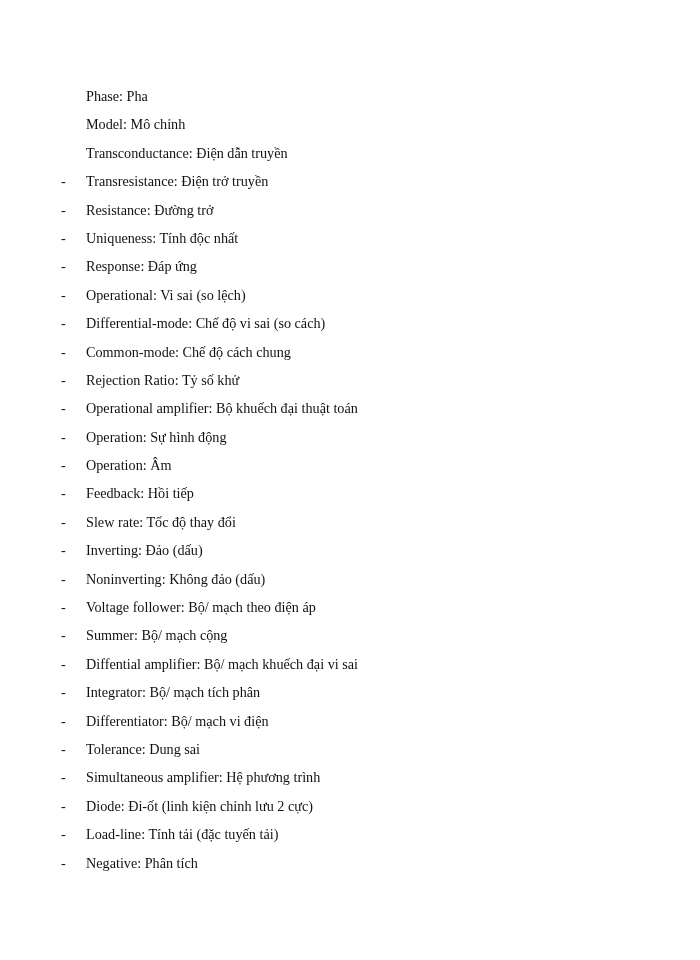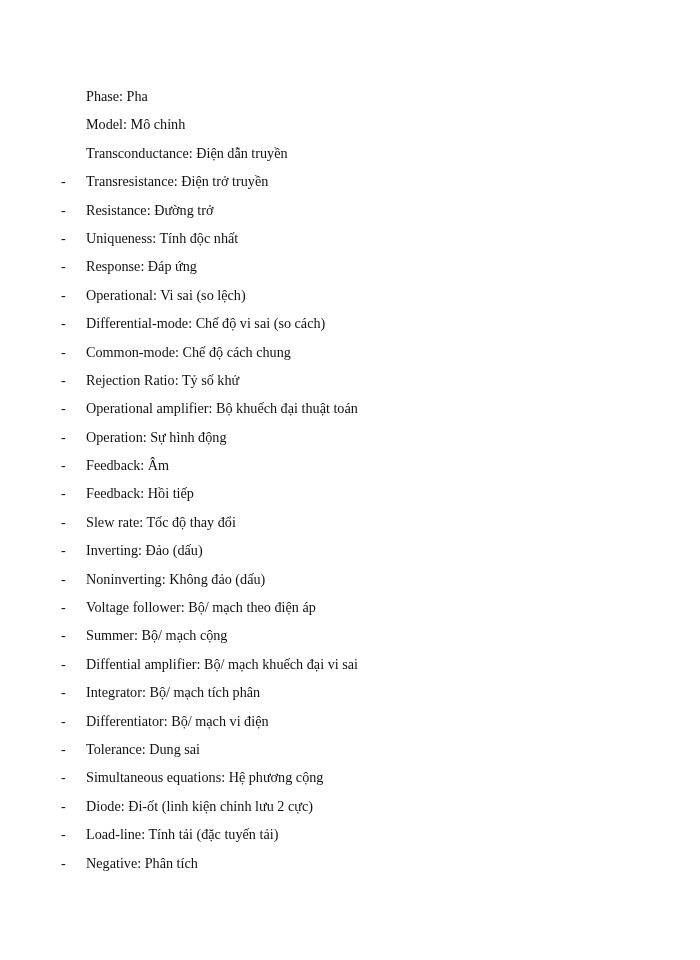--- a/index.html
+++ b/index.html
@@ -102,21 +102,21 @@
     <li class="entry">
         <span class="dash">-</span>
         <span class="text">Operational amplifier: Bộ khuếch đại thuật toán</span>
       </li>
     <li class="entry">
         <span class="dash">-</span>
         <span class="text">Operation: Sự hình động</span>
       </li>
     <li class="entry">
         <span class="dash">-</span>
-        <span class="text">Feedback: Âm</span>
+        <span class="text">Operation: Âm</span>
       </li>
     <li class="entry">
         <span class="dash">-</span>
         <span class="text">Feedback: Hồi tiếp</span>
       </li>
     <li class="entry">
         <span class="dash">-</span>
         <span class="text">Slew rate: Tốc độ thay đổi</span>
       </li>
     <li class="entry">
@@ -146,21 +146,21 @@
     <li class="entry">
         <span class="dash">-</span>
         <span class="text">Differentiator: Bộ/ mạch vi điện</span>
       </li>
     <li class="entry">
         <span class="dash">-</span>
         <span class="text">Tolerance: Dung sai</span>
       </li>
     <li class="entry">
         <span class="dash">-</span>
-        <span class="text">Simultaneous equations: Hệ phương cộng</span>
+        <span class="text">Simultaneous amplifier: Hệ phương trình</span>
       </li>
     <li class="entry">
         <span class="dash">-</span>
         <span class="text">Diode: Đi-ốt (linh kiện chỉnh lưu 2 cực)</span>
       </li>
     <li class="entry">
         <span class="dash">-</span>
         <span class="text">Load-line: Tính tải (đặc tuyến tải)</span>
       </li>
     <li class="entry">

